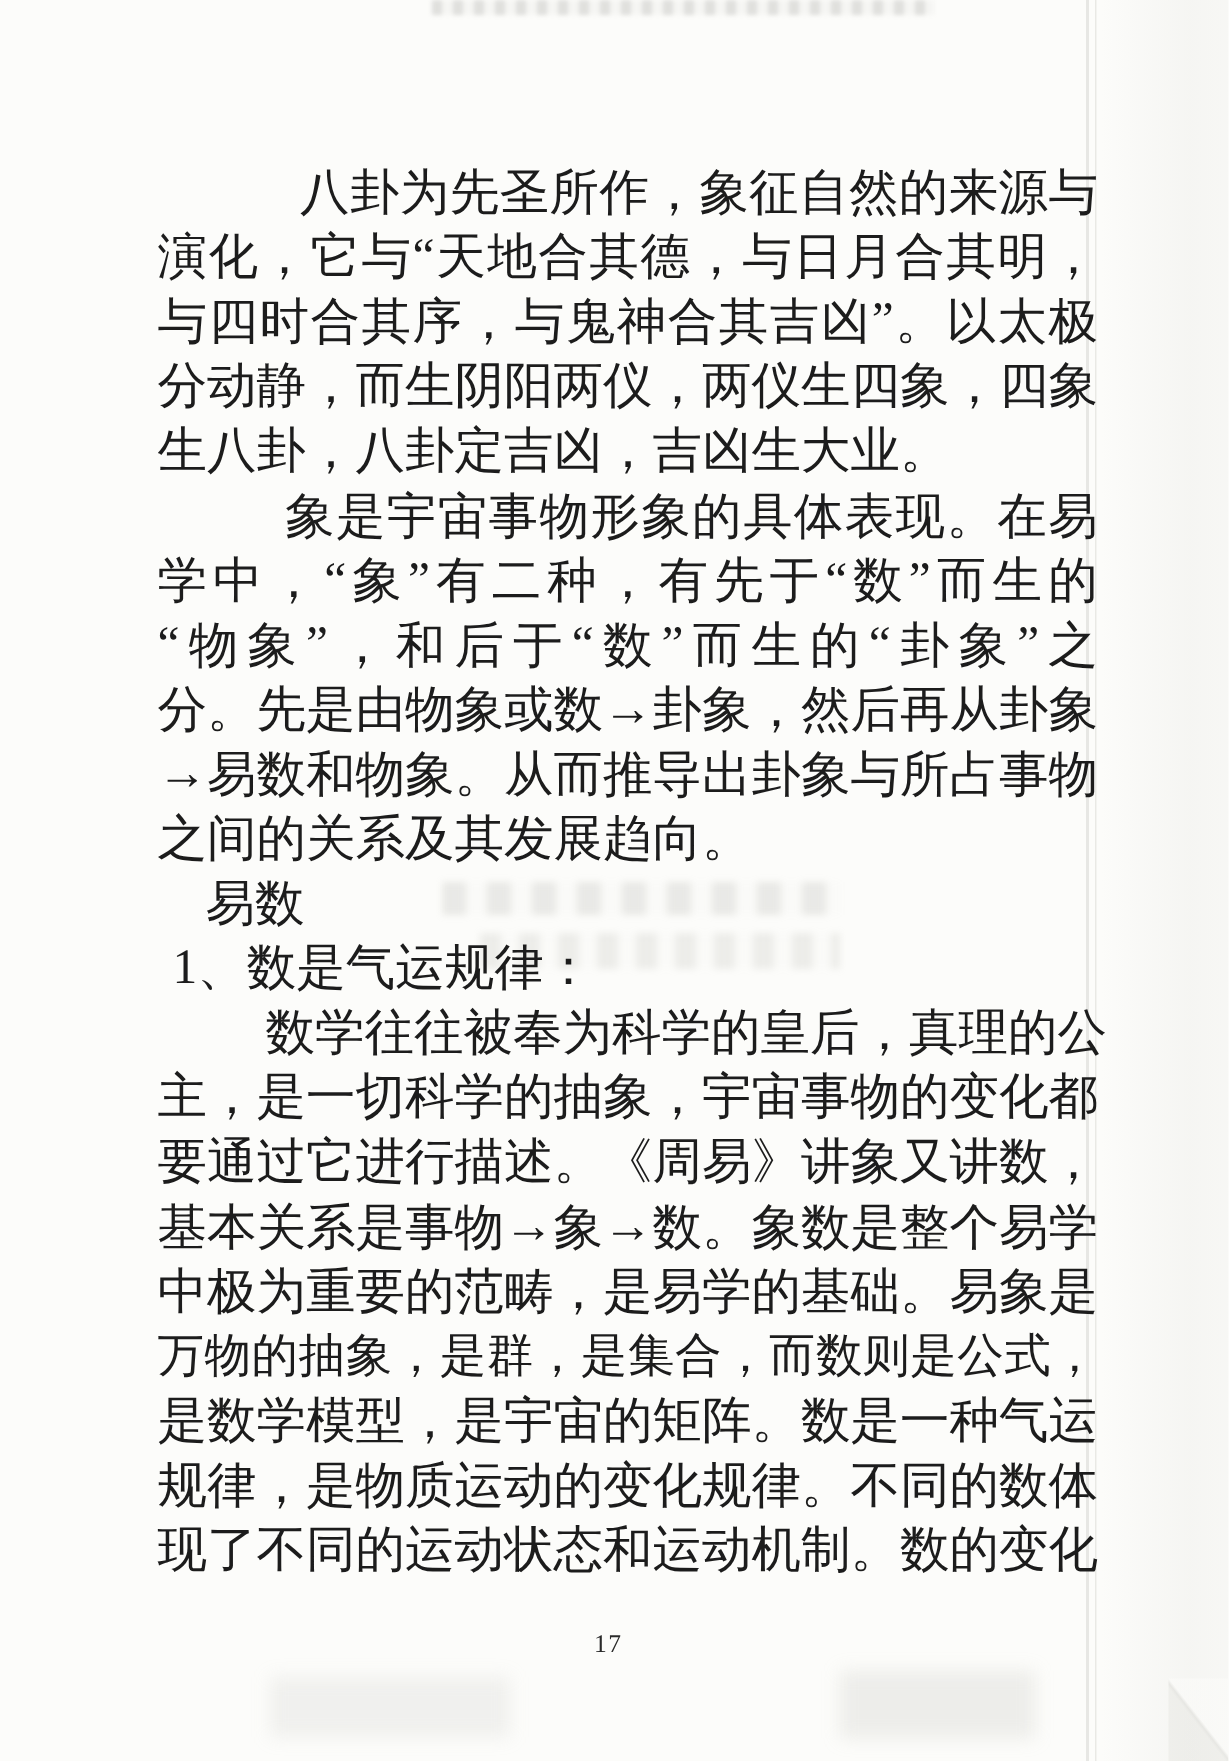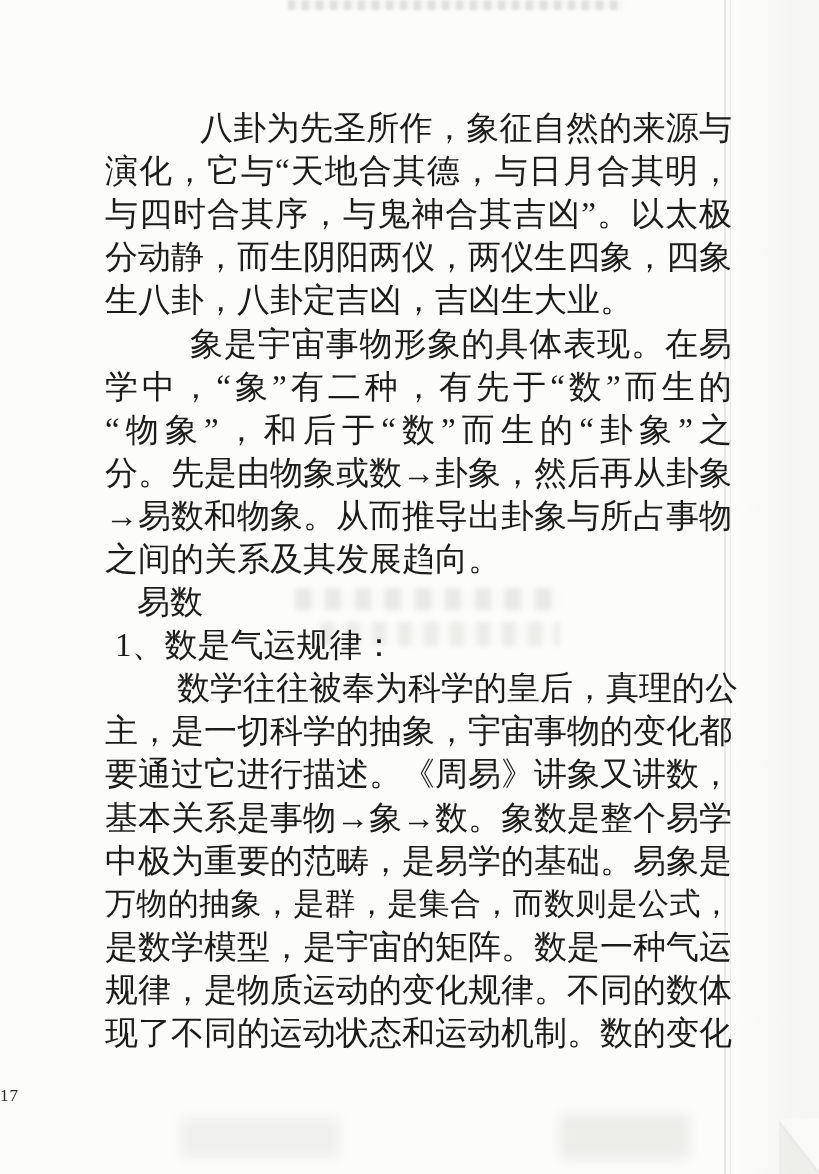--- a/index.html
+++ b/index.html
@@ -41,20 +41,21 @@
   .ind-h { padding-left: 32px; }
   .ind-n { padding-left: 10px; }
   .tight { font-size: 31px; }
 
   
   .page-number {
     position: absolute;
     top: 1086px;
     left: 0;
     width: 811px;
+    text-align: center;
     font-size: 17px;
     letter-spacing: 1px;
     color: #2b2b2b;
   }
 
   
   .fold-line-1 {
     position: absolute;
     left: 724px; top: 0;
     width: 2px; height: 1174px;

